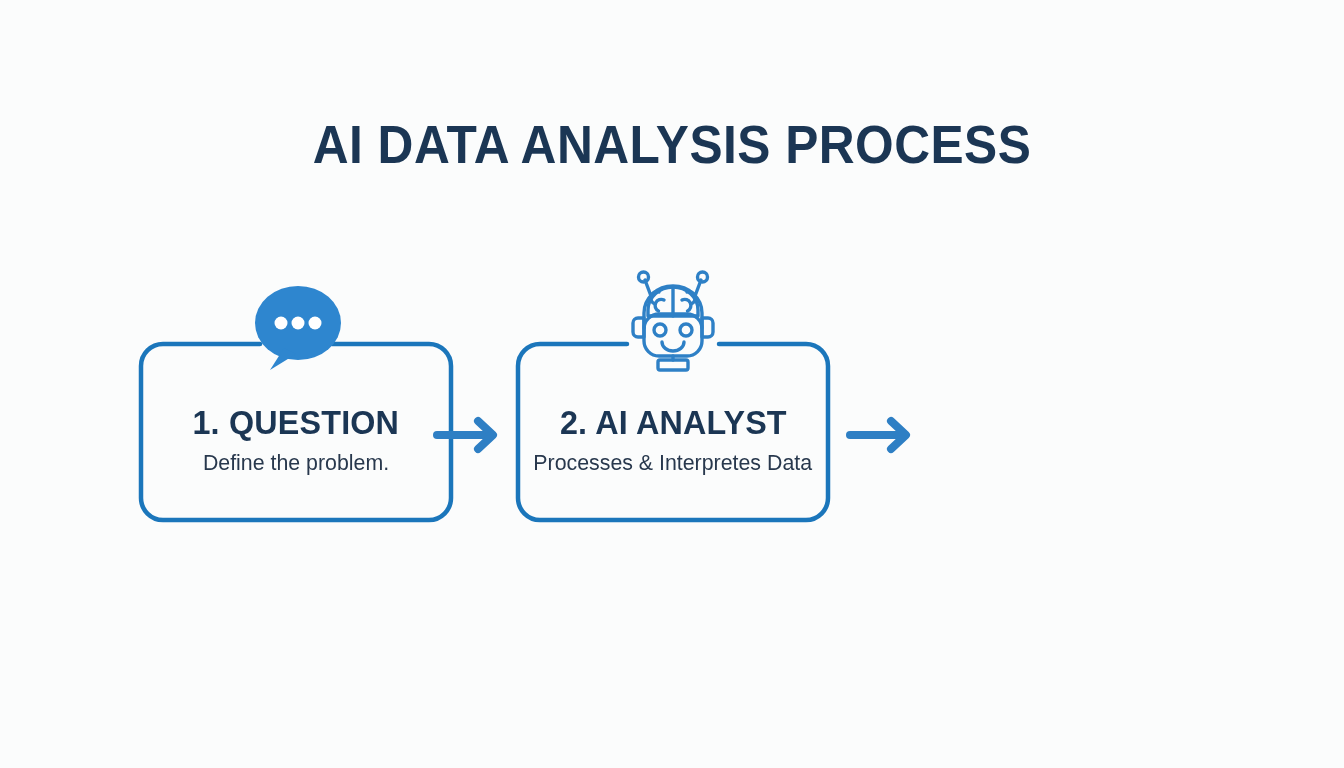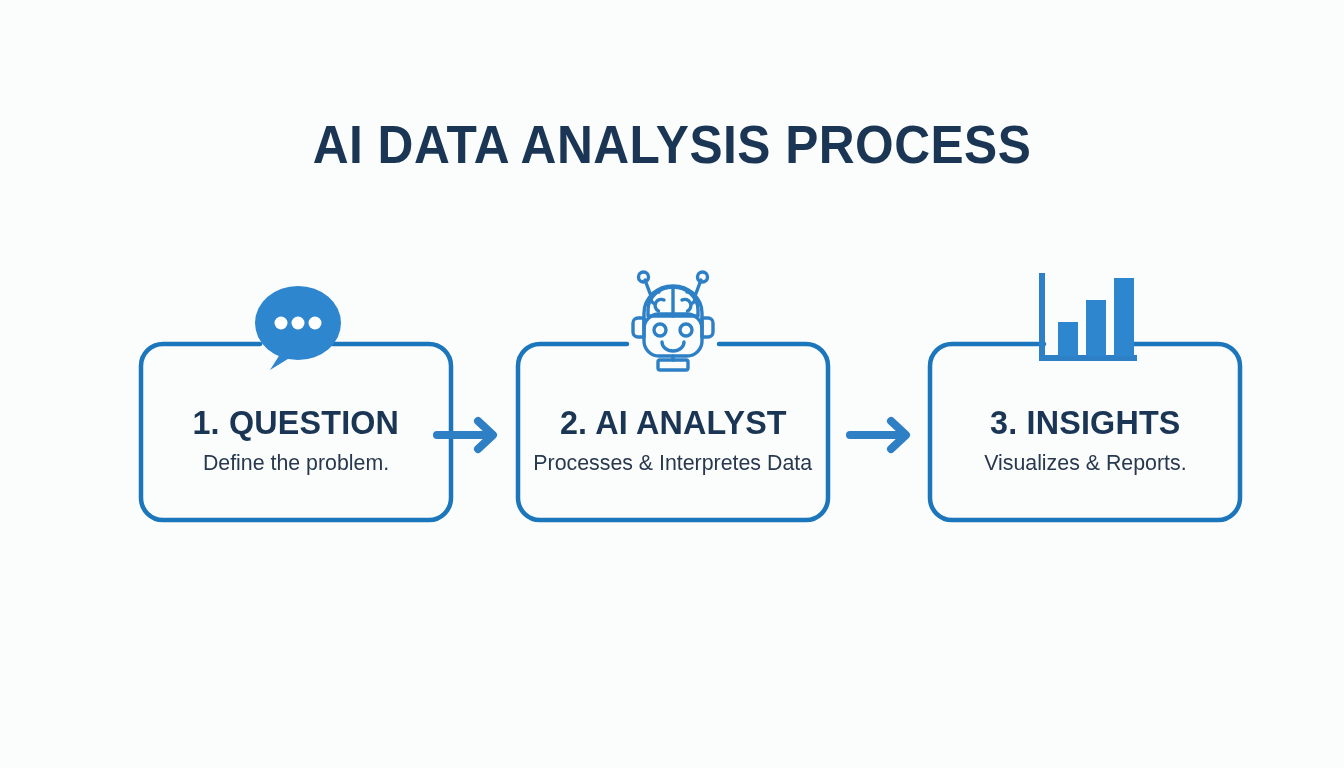--- a/index.html
+++ b/index.html
@@ -217,39 +217,15 @@
       </div>
     </div>
 
     <div class="flow-arrow arrow-2">
       <svg width="72" height="40" viewBox="0 0 72 40" xmlns="http://www.w3.org/2000/svg">
         <line x1="5" y1="20" x2="52" y2="20" stroke="#2e7fc4" stroke-width="8" stroke-linecap="round"></line>
         <polyline points="46,6 61,20 46,34" fill="none" stroke="#2e7fc4" stroke-width="8" stroke-linecap="round" stroke-linejoin="round"></polyline>
       </svg>
     </div>
 
-    <div class="step step-3">
-      <div class="card-frame">
-        <svg viewBox="0 0 314 180" xmlns="http://www.w3.org/2000/svg">
-          <path d="M 116 2 L 24 2 A 22 22 0 0 0 2 24 L 2 156 A 22 22 0 0 0 24 178
-                   L 290 178 A 22 22 0 0 0 312 156 L 312 24 A 22 22 0 0 0 290 2 L 198 2" fill="none" stroke="#1b76bb" stroke-width="4.5" stroke-linecap="round"></path>
-        </svg>
-      </div>
-
-      <div class="step-icon icon-chart">
-        <svg width="110" height="100" viewBox="0 0 110 100" xmlns="http://www.w3.org/2000/svg">
-
-          <path d="M 12 6 L 12 88 L 104 88" fill="none" stroke="#2e80c6" stroke-width="6" stroke-linecap="square" stroke-linejoin="miter"></path>
-
-          <rect x="28" y="52" width="20" height="34" fill="#2e86cf"></rect>
-          <rect x="56" y="30" width="20" height="56" fill="#2e86cf"></rect>
-          <rect x="84" y="8" width="20" height="78" fill="#2e86cf"></rect>
-        </svg>
-      </div>
-
-      <div class="step-body">
-        <div class="step-heading">3. INSIGHTS</div>
-        <div class="step-sub">Visualizes &amp; Reports.</div>
-      </div>
-    </div>
 
   </div>
 </div>
 
 </body></html>

